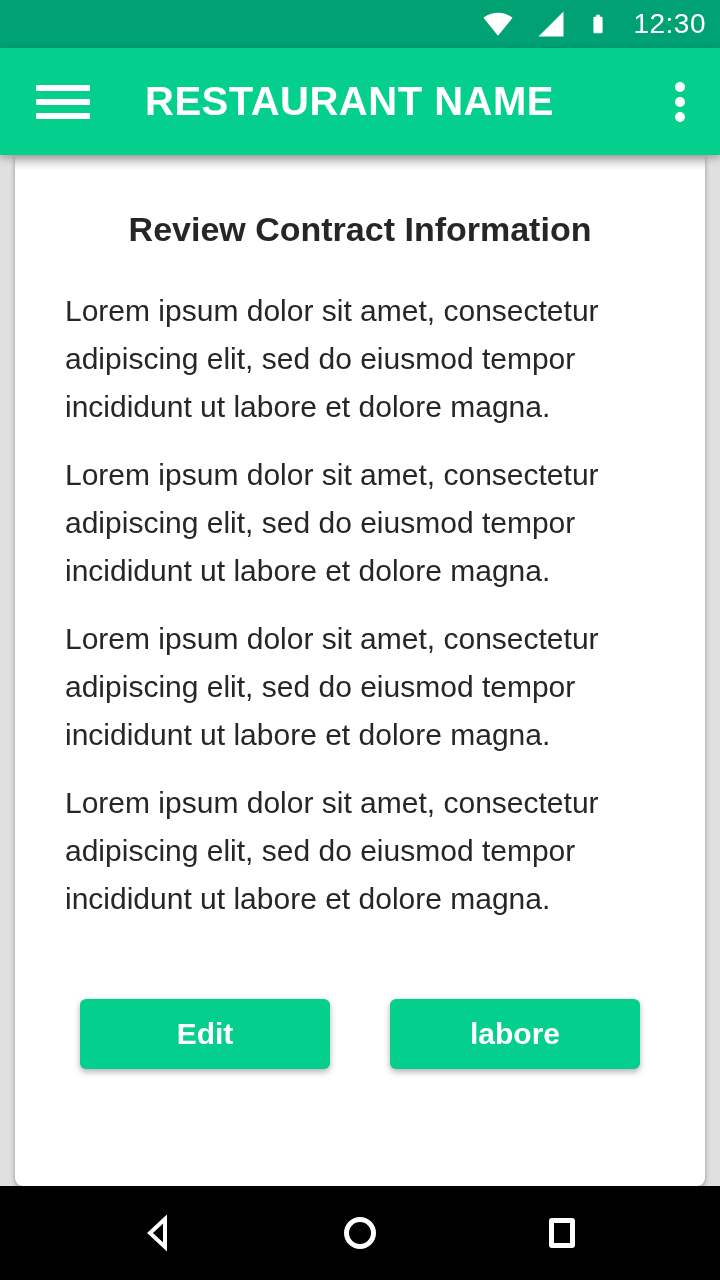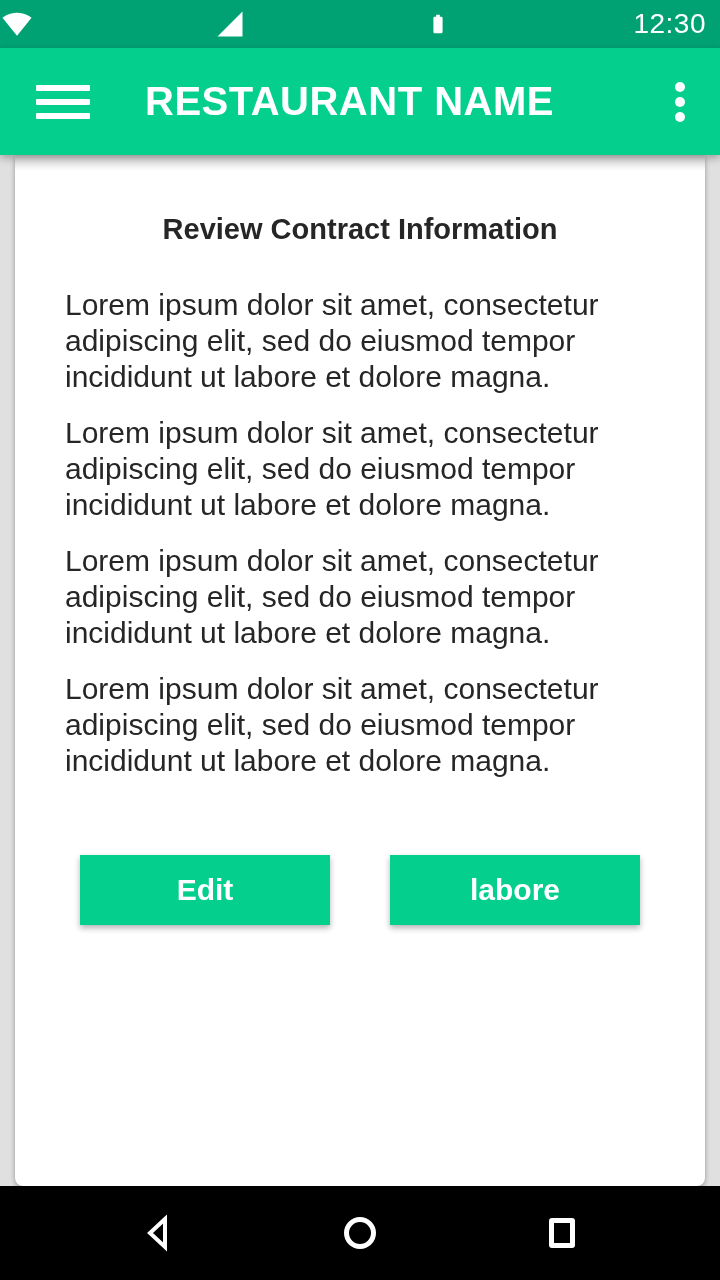--- a/index.html
+++ b/index.html
@@ -11,21 +11,21 @@
     width: 720px; height: 1280px;
     overflow: hidden;
     background: var(--c-bg, #E0E0E0);
     display: flex; flex-direction: column;
   }
 
   
   .status-bar {
     height: 48px; flex: 0 0 48px;
     background: var(--c-statusbar, #00A274);
-    display: flex; align-items: center; justify-content: space-between;
+    display: flex; align-items: center; justify-content: flex-end;
     gap: 20px; padding: 0 14px 0 0;
     color: #fff;
   }
   .status-bar svg { display: block; }
   .status-time {
     font-size: 28px; color: #fff; margin-left: 4px; letter-spacing: 0.5px;
   }
 
   
   .app-bar {
@@ -68,39 +68,39 @@
     overflow: hidden;
   }
   .card::before { 
     content: ""; position: absolute; left: 0; right: 0; top: 0; height: 16px;
     background: linear-gradient(to bottom, rgba(0,0,0,0.18), rgba(0,0,0,0));
     pointer-events: none;
   }
   .card-heading {
     margin-top: 56px;
     text-align: center;
-    font-size: 29px; font-weight: bold; line-height: 36px;
+    font-size: 34px; font-weight: bold; line-height: 36px;
     color: var(--c-text, #262626);
   }
   .paragraphs { margin-top: 40px; }
   .paragraphs p {
-    font-size: 30px; line-height: 36px;
+    font-size: 30px; line-height: 48px;
     color: var(--c-text, #262626);
     white-space: pre-line;
     margin: 0 0 20px 0;
   }
   .button-row {
     margin-top: 76px;
     display: flex; justify-content: space-between;
     padding: 0 15px;
   }
   .btn {
     width: 250px; height: 70px;
     background: var(--c-accent, #05CF8D);
-    border: none; border-radius: 0;
+    border: none; border-radius: 6px;
     color: #fff; font-family: "Liberation Sans", sans-serif;
     font-size: 30px; font-weight: bold;
     box-shadow: 0 3px 6px rgba(0,0,0,0.30);
     cursor: pointer;
   }
 
   
   .nav-bar {
     height: 94px; flex: 0 0 94px;
     background: var(--c-navbar, #000000);

